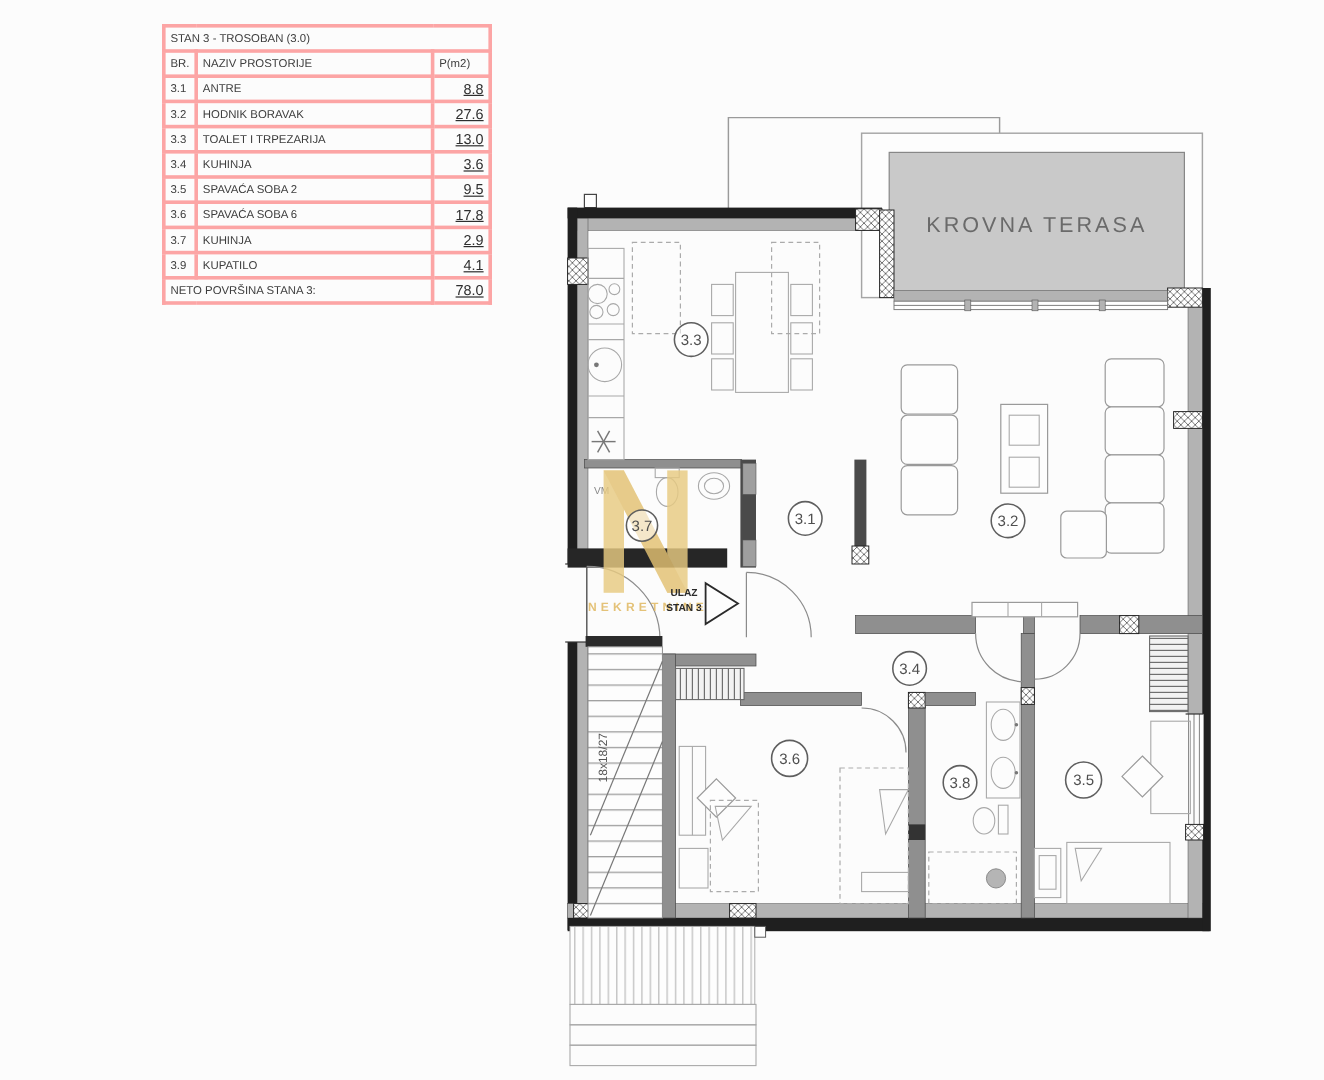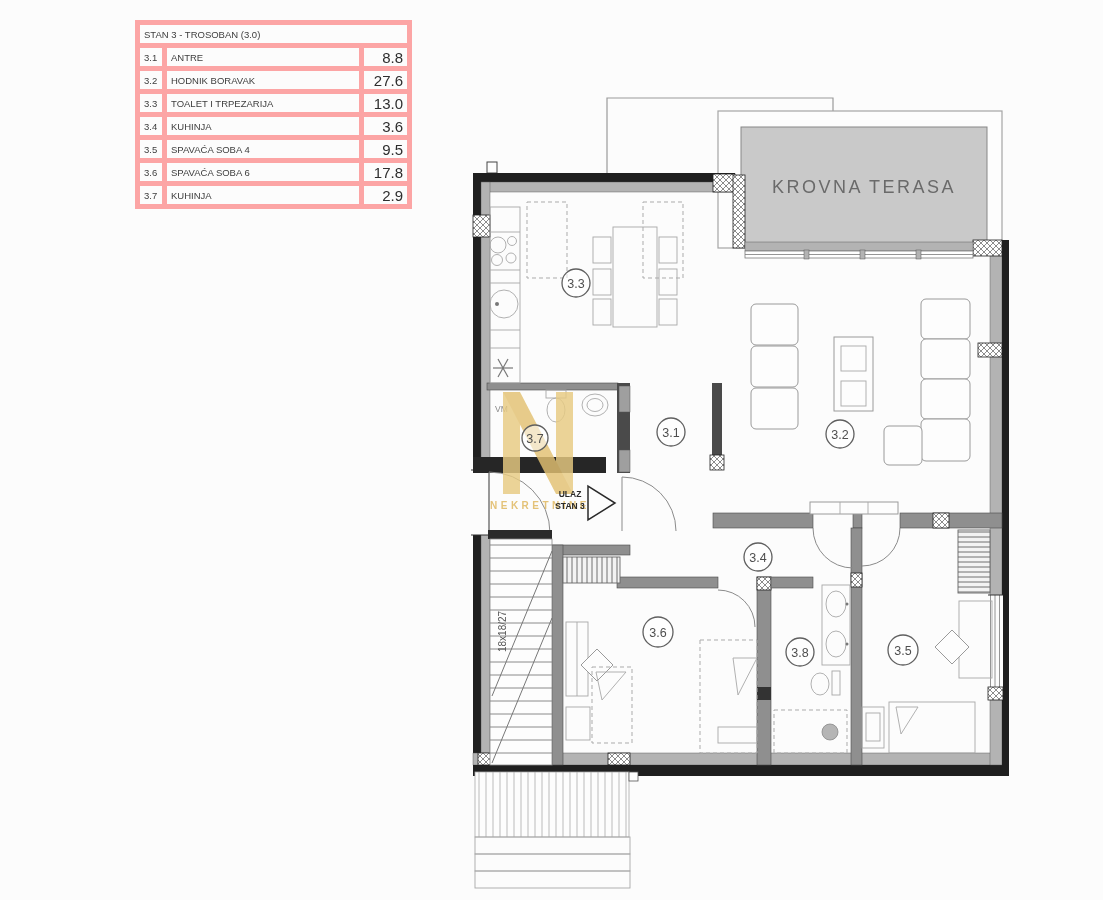--- a/index.html
+++ b/index.html
@@ -8,27 +8,27 @@
     background:#fcfcfc;
     font-family:"Liberation Sans", sans-serif;
   }
   
   .area-table{
     position:absolute;left:135px;top:20px;width:272px;
     border-collapse:collapse;table-layout:fixed;
     color:#3d3d3d;
   }
   .area-table td{
-    border:5px solid #fca5a5;
+    border:3px solid #fca5a5;
     font-size:9.5px;line-height:11px;
     padding:2px 4px 2px 4px;height:14px;
     white-space:nowrap;overflow:hidden;
   }
   .area-table .num{
-    text-align:right;font-size:15px;line-height:11px;color:#2e2e2e;
+    text-align:right;font-size:12px;line-height:11px;color:#2e2e2e;text-decoration:underline;
   }
   .area-table .title-cell{font-size:9.5px;}
   
   .plan-svg{position:absolute;left:0;top:0;}
   .furn{fill:#fdfdfd;stroke:#9a9a9a;stroke-width:1;}
   .furn-thin{fill:none;stroke:#a8a8a8;stroke-width:0.9;}
   .dash{fill:none;stroke:#ababab;stroke-width:1;stroke-dasharray:4 3;}
   .iw{fill:#8f8f8f;stroke:#4a4a4a;stroke-width:0.6;}
   .arc{fill:none;stroke:#8b8b8b;stroke-width:1;}
   .roomcircle{fill:rgba(255,255,255,0.55);stroke:#5f5f5f;stroke-width:1.3;}
@@ -41,20 +41,25 @@
   <colgroup>
       <col style="width:27px">
       <col style="width:197px">
       <col style="width:48px">
     </colgroup>
   <tbody>
     <tr>
       <td colspan="3" class="title-cell">STAN 3 - TROSOBAN (3.0)</td>
     </tr>
     <tr>
+      <td>BR.</td>
+      <td>NAZIV PROSTORIJE</td>
+      <td>P(m2)</td>
+    </tr>
+    <tr>
       <td>3.1</td>
       <td>ANTRE</td>
       <td class="num">8.8</td>
     </tr>
     <tr>
       <td>3.2</td>
       <td>HODNIK BORAVAK</td>
       <td class="num">27.6</td>
     </tr>
     <tr>
@@ -62,32 +67,41 @@
       <td>TOALET I TRPEZARIJA</td>
       <td class="num">13.0</td>
     </tr>
     <tr>
       <td>3.4</td>
       <td>KUHINJA</td>
       <td class="num">3.6</td>
     </tr>
     <tr>
       <td>3.5</td>
-      <td>SPAVAĆA SOBA 4</td>
+      <td>SPAVAĆA SOBA 2</td>
       <td class="num">9.5</td>
     </tr>
     <tr>
       <td>3.6</td>
       <td>SPAVAĆA SOBA 6</td>
       <td class="num">17.8</td>
     </tr>
     <tr>
       <td>3.7</td>
       <td>KUHINJA</td>
       <td class="num">2.9</td>
+    </tr>
+    <tr>
+      <td>3.9</td>
+      <td>KUPATILO</td>
+      <td class="num">4.1</td>
+    </tr>
+    <tr>
+      <td colspan="2">NETO POVRŠINA STANA 3:</td>
+      <td class="num">78.0</td>
     </tr>
   </tbody>
 </table>
 
 <svg class="plan-svg" width="1103" height="900" viewBox="0 0 1103 900">
   <defs>
     <pattern id="xh" width="6" height="6" patternUnits="userSpaceOnUse">
       <rect width="6" height="6" fill="#ffffff"></rect>
       <path d="M0,0 L6,6 M6,0 L0,6" stroke="#5a5a5a" stroke-width="0.7"></path>
     </pattern>

